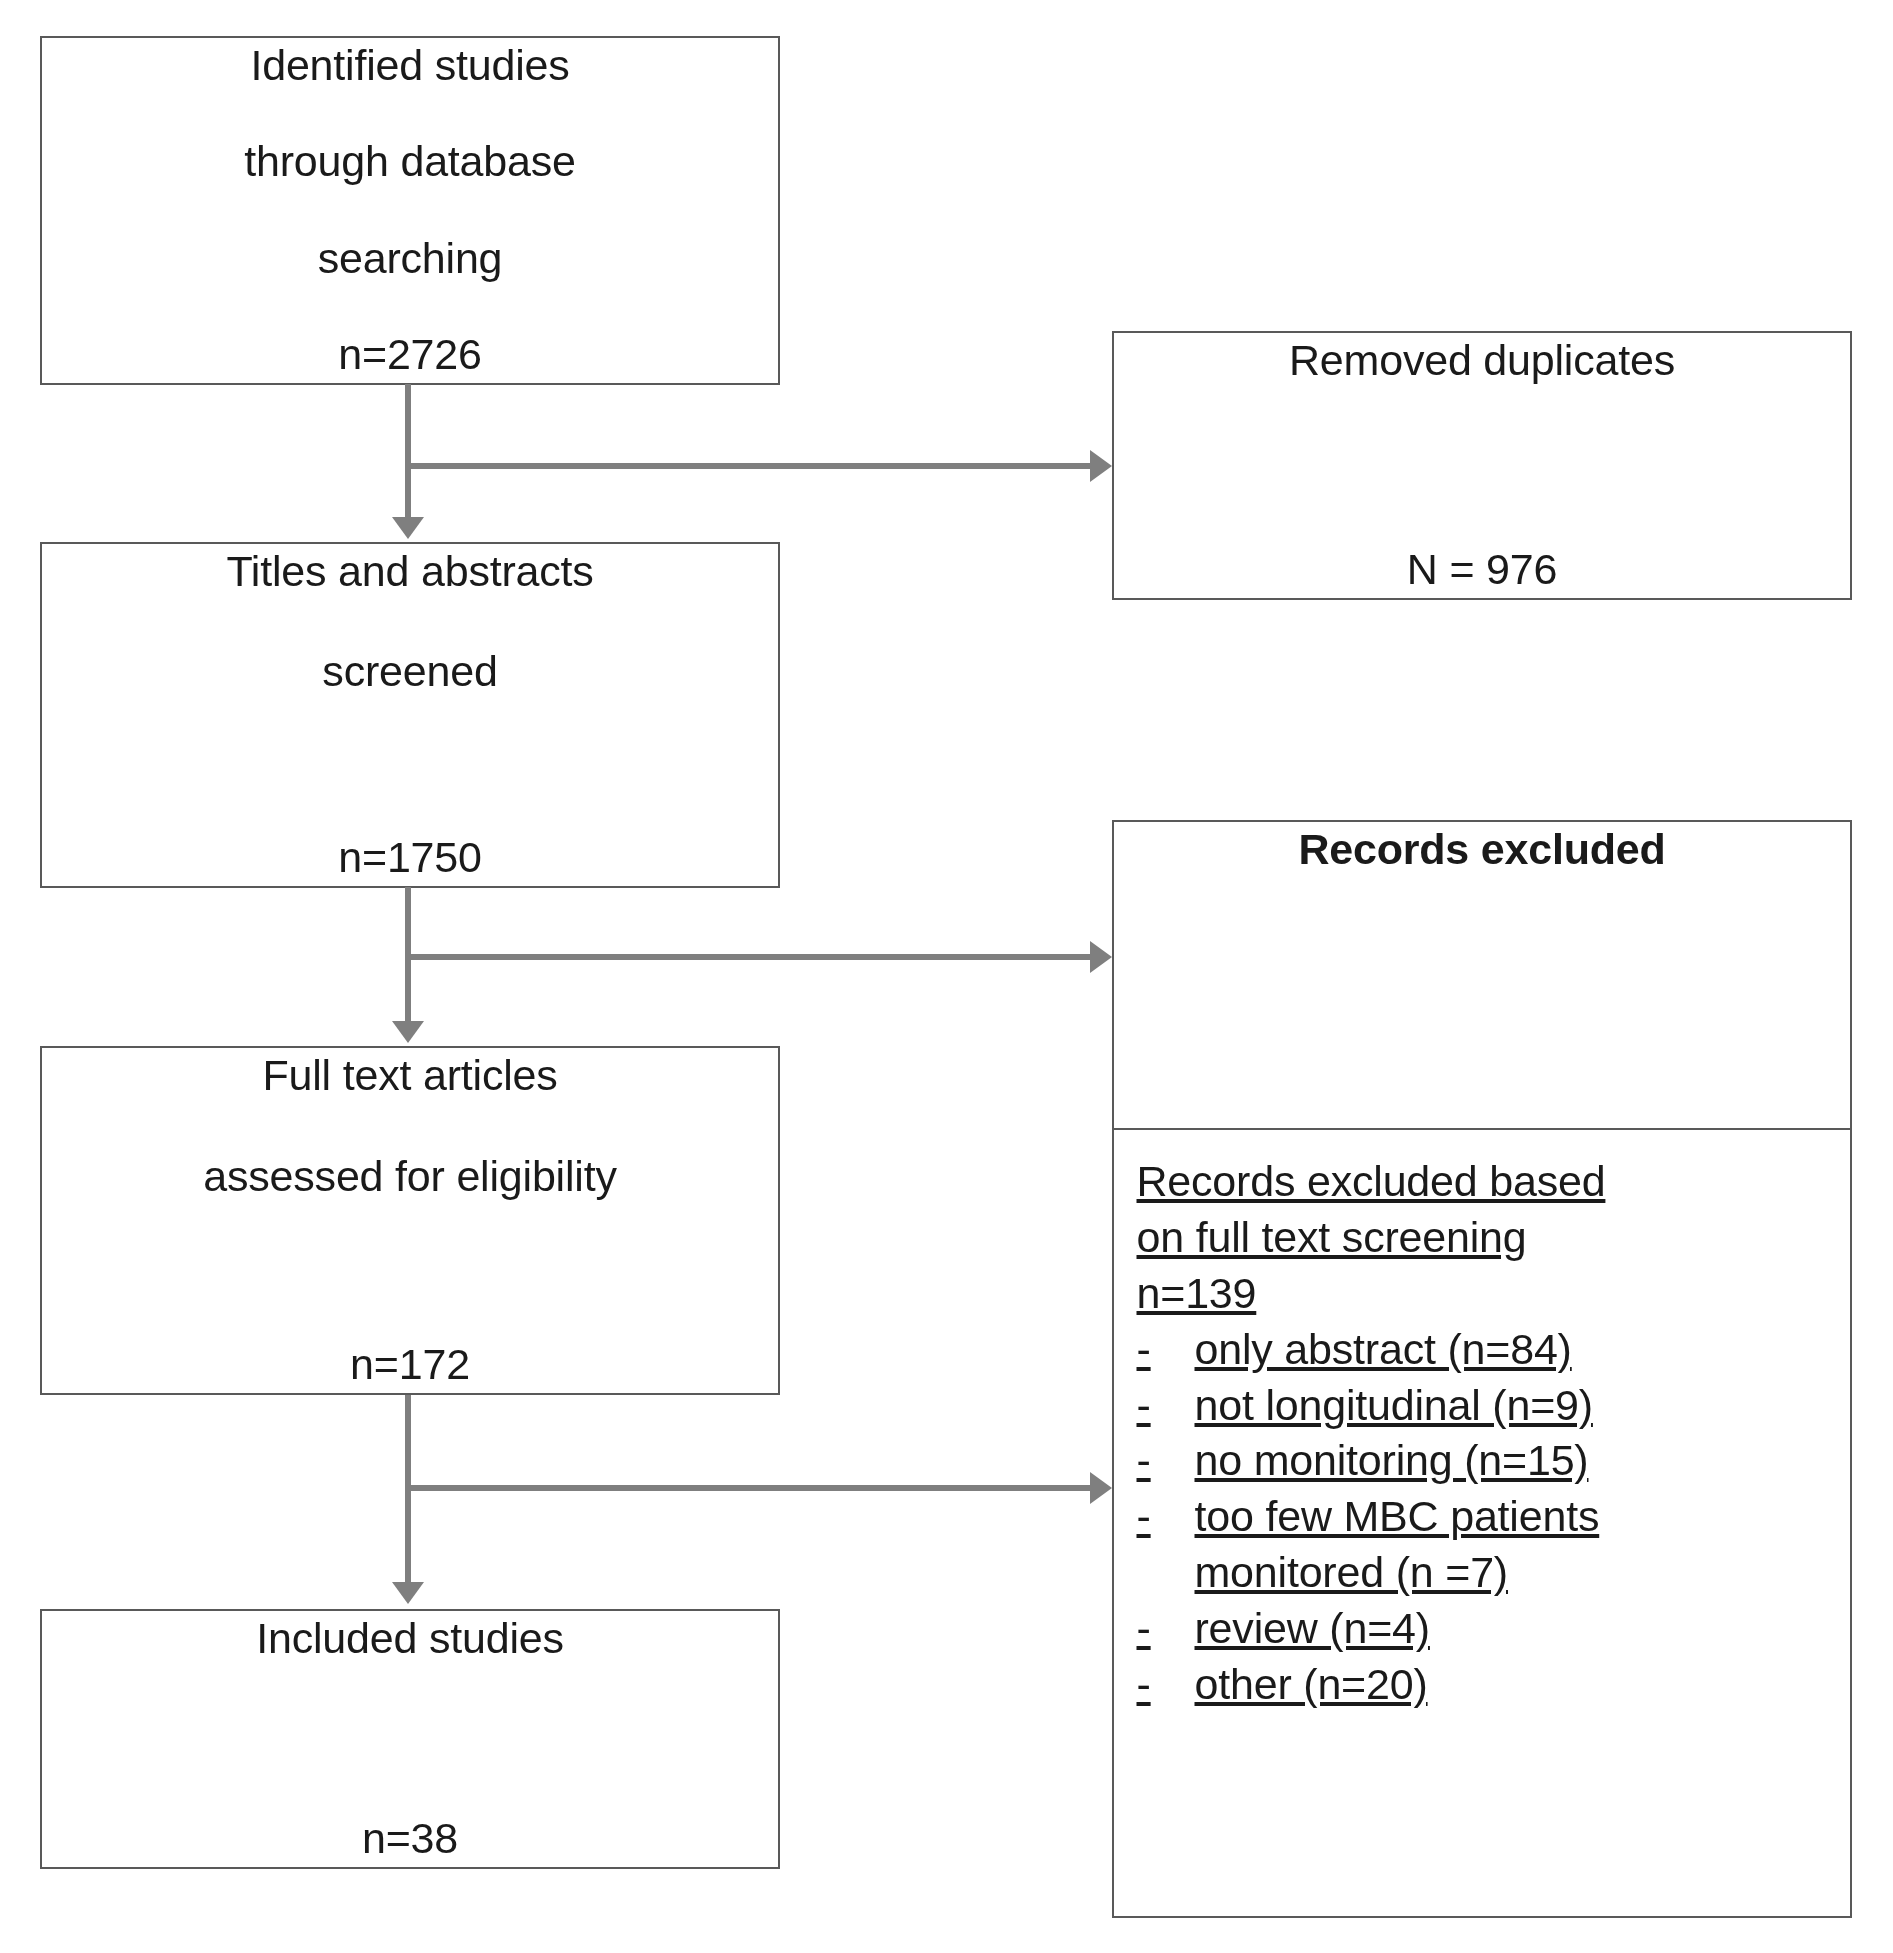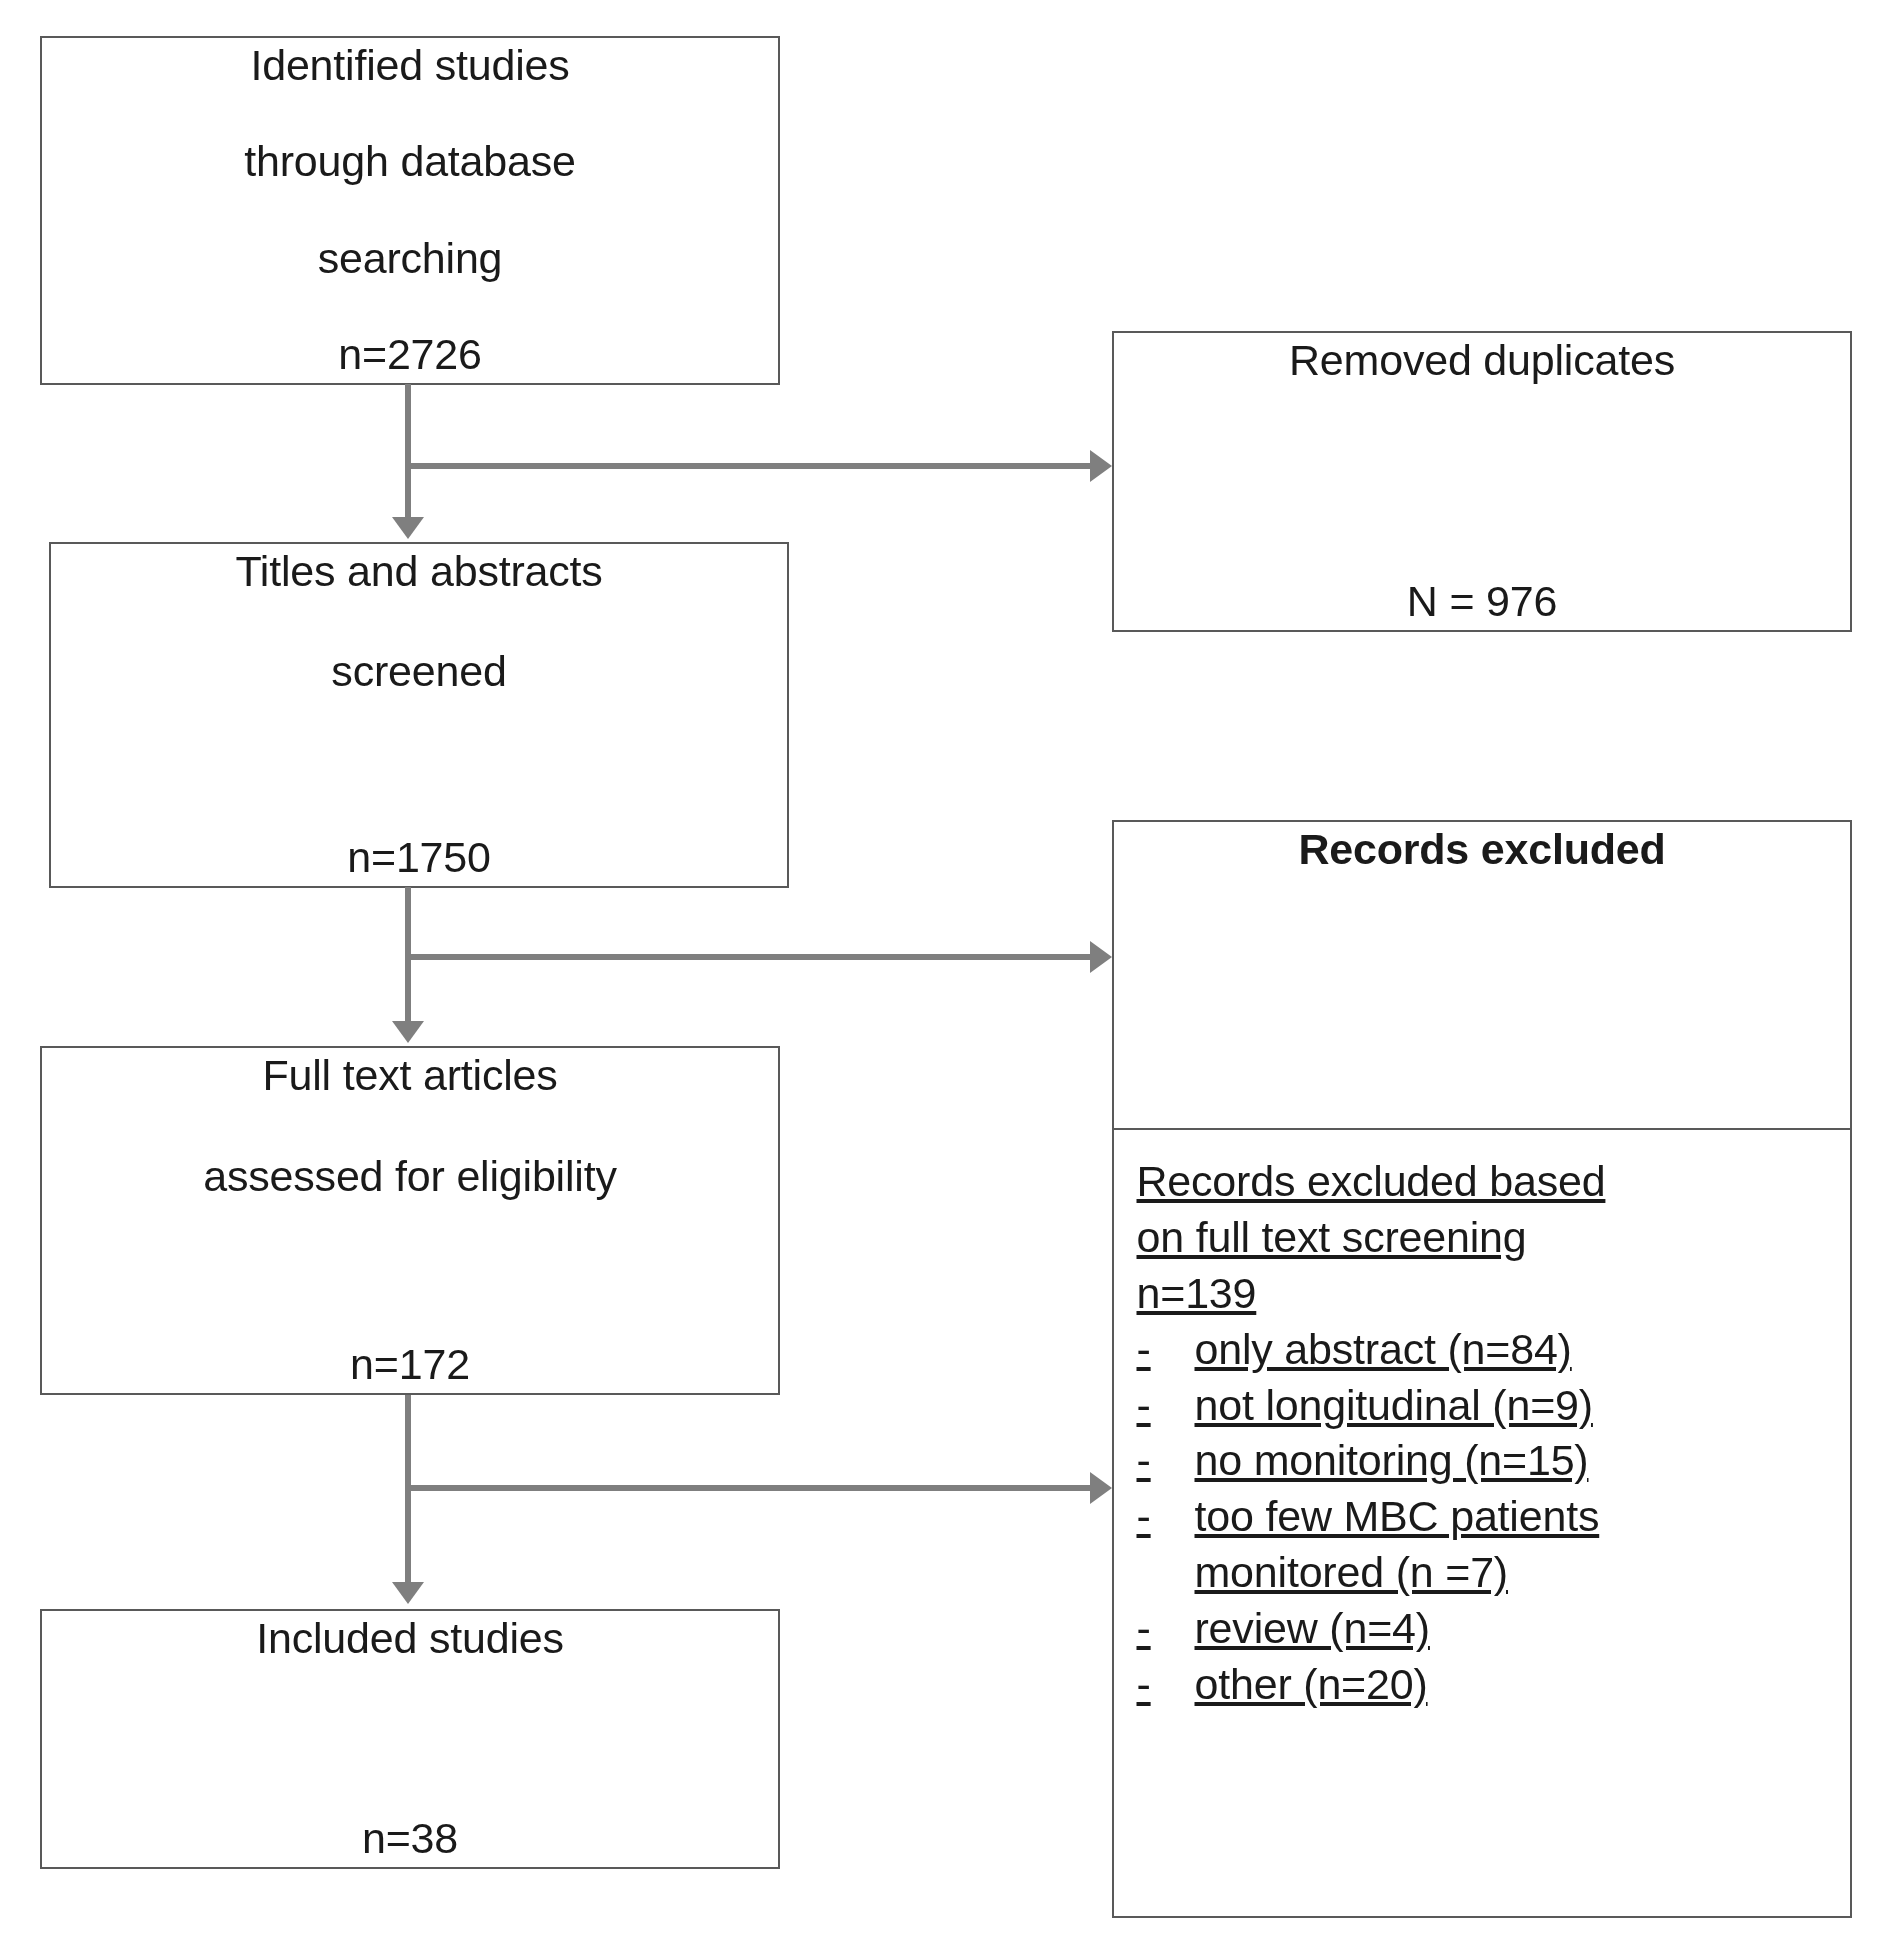--- a/index.html
+++ b/index.html
@@ -28,26 +28,26 @@
     text-align: center;
     font-size: 43px;
     line-height: 1.30;
     letter-spacing: -0.2px;
   }
   .node .line { display: block; }
   .node .spacer { display: block; height: 43px; }
 
   
   #node-identified { left: 40px;  top: 36px;   width: 740px; height: 349px; }
-  #node-screened   { left: 40px;  top: 542px;  width: 740px; height: 346px; margin-left: 9px; }
+  #node-screened   { left: 40px;  top: 542px;  width: 740px; height: 346px; }
   #node-fulltext   { left: 40px;  top: 1046px; width: 740px; height: 349px; }
   #node-included   { left: 40px;  top: 1609px; width: 740px; height: 260px; }
 
   
-  #node-duplicates { left: 1112px; top: 331px;  width: 740px; height: 301px; }
+  #node-duplicates { left: 1112px; top: 331px;  width: 740px; height: 269px; }
   #node-excluded   { left: 1112px; top: 820px;  width: 740px; height: 454px; font-weight: bold; }
   #node-excluded-full {
     left: 1112px; top: 1128px; width: 740px; height: 790px;
     justify-content: flex-start;
     align-items: flex-start;
     text-align: left;
     padding: 24px 19px 19px 22.5px;
     text-decoration: underline;
   }
   #node-excluded-full .line { width: 100%; }

